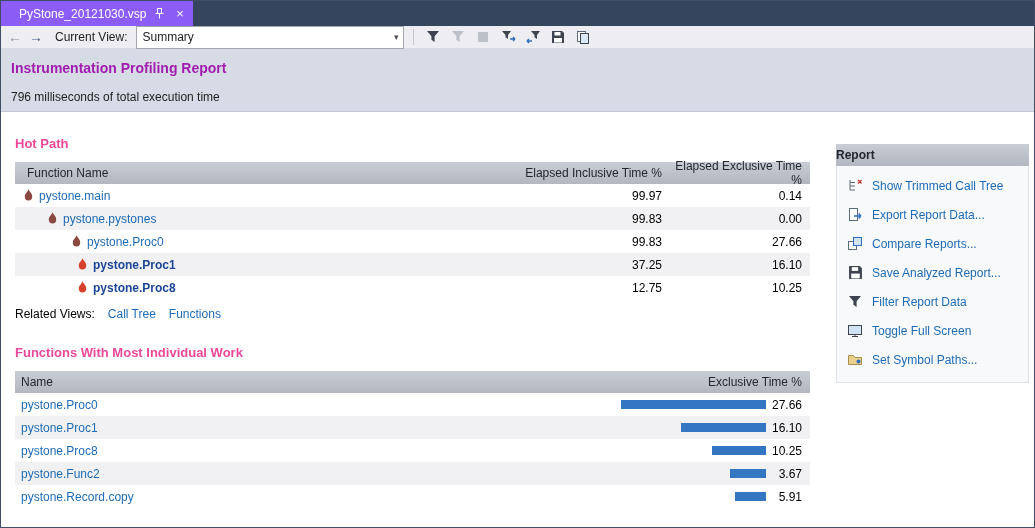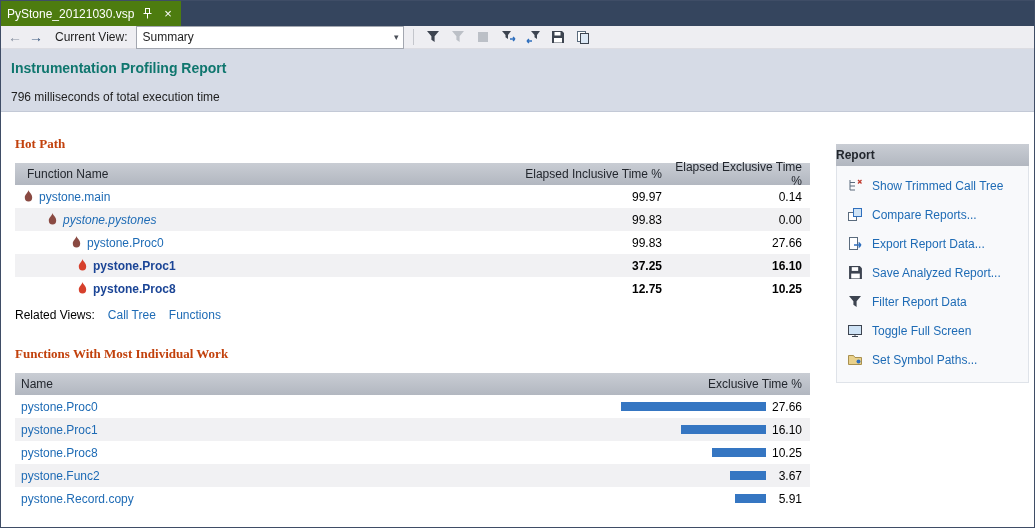--- a/index.html
+++ b/index.html
@@ -3,22 +3,22 @@
 <meta charset="utf-8">
 <style>
   * { box-sizing: border-box; margin: 0; padding: 0; }
   html,body { width:1035px; height:528px; }
   body { font-family:"Liberation Sans","DejaVu Sans",sans-serif; background:#fff; }
   .window { width:1035px; height:528px; border:1px solid #3f4d66; background:#fff;
             display:flex; flex-direction:column; overflow:hidden; }
 
   
   .tabbar { height:25px; background:#35455e; display:flex; align-items:stretch; flex:none; }
-  .tab { background:#4d7c0f; color:#fff; font-size:12px; display:flex; align-items:center;
-         gap:7px; padding:0 7px 0 6px; }
+  .tab { background:#8b5cf6; color:#fff; font-size:12px; display:flex; align-items:center;
+         gap:7px; padding:0 7px 0 18px; }
   .tab .glyph { display:flex; align-items:center; justify-content:center; width:13px; height:13px;
                 cursor:pointer; }
   .tab .x { font-size:13px; line-height:13px; color:#fff; }
 
   
   .toolbar { height:23px; background:#eeeef2; border-bottom:1px solid #dcdce2; flex:none;
              display:flex; align-items:center; padding:0 6px; gap:5px; font-size:12px; color:#1e1e1e; }
   .nav-arrow { font-size:14px; font-weight:bold; width:16px; text-align:center; cursor:pointer; }
   .nav-back { color:#8a93a2; }
   .nav-fwd { color:#3d5a80; }
@@ -26,48 +26,48 @@
   .dropdown { width:268px; height:23px; background:#fff; border:1px solid #a3a7b0;
               display:flex; align-items:center; justify-content:space-between;
               padding:0 5px; cursor:pointer; }
   .dropdown .chev { font-size:9px; color:#4a4f58; }
   .tsep { width:1px; height:16px; background:#c4c6cc; margin:0 4px; }
   .tbtn { width:20px; height:19px; display:flex; align-items:center; justify-content:center; cursor:pointer; }
 
   
   .rep-header { height:63px; background:#d6dbe6; border-bottom:1px solid #c3c9d6; flex:none;
                 padding:11px 10px 0 10px; }
-  .rep-title { font-size:14px; font-weight:bold; color:#0f766e; }
+  .rep-title { font-size:14px; font-weight:bold; color:#a21caf; }
   .rep-sub { font-size:12px; color:#1e1e1e; margin-top:14px; }
 
   
   .content { flex:1; display:flex; background:#fff; overflow:hidden; }
   .main-col { width:795px; margin-left:14px; flex:none; }
-  .section-title { font-size:13px; font-weight:bold; color:#c2410c;font-family:Liberation Serif, serif; }
+  .section-title { font-size:13px; font-weight:bold; color:#ec4899; }
   .hp-title { margin-top:24px; }
   .iw-title { margin-top:24px; }
 
   .tbl { width:795px; margin-top:11px; font-size:12px; }
   .thead { height:22px; display:flex; align-items:center;
            background:linear-gradient(#c9cdd4,#b2b7c0); color:#23272e; }
   .trow { height:23px; display:flex; align-items:center; }
   .trow:nth-child(odd) { background:#f1f1f3; }
   .trow:nth-child(even) { background:#fff; }
 
   .c-name { flex:1; display:flex; align-items:center; gap:5px; }
   .c-incl { width:150px; text-align:right; padding-right:8px; }
   .c-excl { width:140px; text-align:right; padding-right:8px; }
   .thead .c-name { padding-left:12px; }
 
-  .ind0 { padding-left:8px; } .ind1 { padding-left:32px;font-style:italic; }
+  .ind0 { padding-left:8px; } .ind1 { padding-left:32px; }
   .ind2 { padding-left:56px; } .ind3 { padding-left:62px; }
 
   .fn-link { color:#1e6bb5; cursor:pointer; text-decoration:none; }
   .hot .fn-link { color:#1b4596; font-weight:bold; }
-  .hot .c-incl, .hot .c-excl { font-weight:bold; }
+  .hot .c-incl, .hot .c-excl { font-weight:normal; }
 
   .related { margin-top:8px; display:flex; align-items:center; gap:13px; font-size:12px; }
 
   
   .iw-name { width:240px; padding-left:6px; }
   .iw-barzone { flex:1; display:flex; justify-content:flex-end; align-items:center; }
   .iw-bar { height:9px; background:#3576c2; }
   .iw-val { width:44px; text-align:right; padding-right:8px; }
   .thead .iw-val-h { flex:1; text-align:right; padding-right:8px; }
 
@@ -287,35 +287,35 @@
                 <path d="M3 2v10M3 4.5h5M3 8h5M3 12h5" stroke="#5a6b7d" fill="none"></path>
                 <path d="M11 2l3.5 3.5M14.5 2 11 5.5" stroke="#c0392b" stroke-width="1.3"></path>
               </svg>
           </span>
           <a class="fn-link">Show Trimmed Call Tree</a>
         </div>
 
         <div class="rp-item">
           <span class="ic">
             <svg width="16" height="16" viewBox="0 0 16 16">
+                <rect x="2.5" y="1.5" width="8" height="12" fill="#fff" stroke="#5a6b7d"></rect>
+                <path d="M7 9h7m0 0-2.4-2.4M14 9l-2.4 2.4" stroke="#2f6fbd" stroke-width="1.4" fill="none"></path>
+              </svg>
+          </span>
+          <a class="fn-link">Export Report Data...</a>
+        </div>
+
+        <div class="rp-item">
+          <span class="ic">
+            <svg width="16" height="16" viewBox="0 0 16 16">
                 <rect x="1.5" y="5.5" width="8" height="8" fill="#fff" stroke="#5a6b7d"></rect>
                 <rect x="6.5" y="1.5" width="8" height="8" fill="#cfe3f5" stroke="#2f6fbd"></rect>
               </svg>
           </span>
           <a class="fn-link">Compare Reports...</a>
-        </div>
-
-        <div class="rp-item">
-          <span class="ic">
-            <svg width="16" height="16" viewBox="0 0 16 16">
-                <rect x="2.5" y="1.5" width="8" height="12" fill="#fff" stroke="#5a6b7d"></rect>
-                <path d="M7 9h7m0 0-2.4-2.4M14 9l-2.4 2.4" stroke="#2f6fbd" stroke-width="1.4" fill="none"></path>
-              </svg>
-          </span>
-          <a class="fn-link">Export Report Data...</a>
         </div>
 
         <div class="rp-item">
           <span class="ic">
             <svg width="15" height="15" viewBox="0 0 14 14">
                 <path d="M1 1h10l2 2v10H1Z" fill="#3d4450"></path>
                 <rect x="3.5" y="2" width="6" height="3.5" fill="#fff"></rect>
                 <rect x="3" y="8" width="8" height="4.5" fill="#fff"></rect>
               </svg>
           </span>

